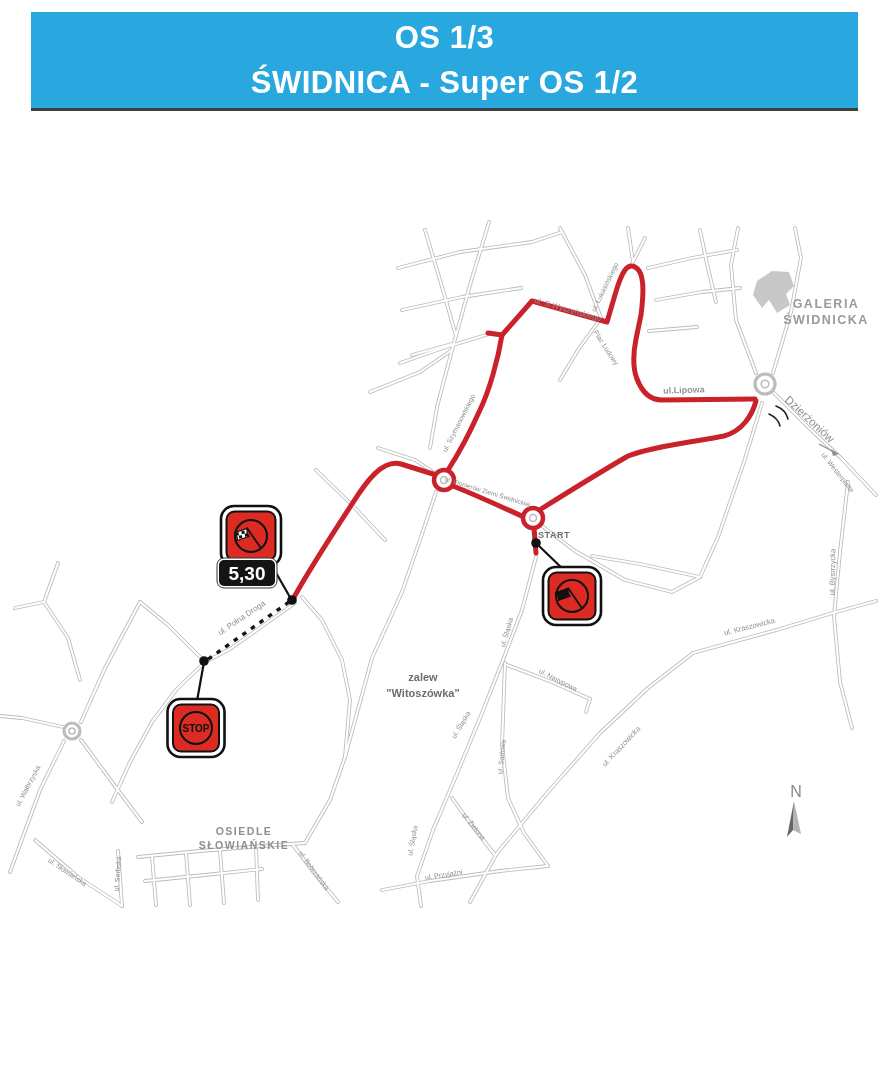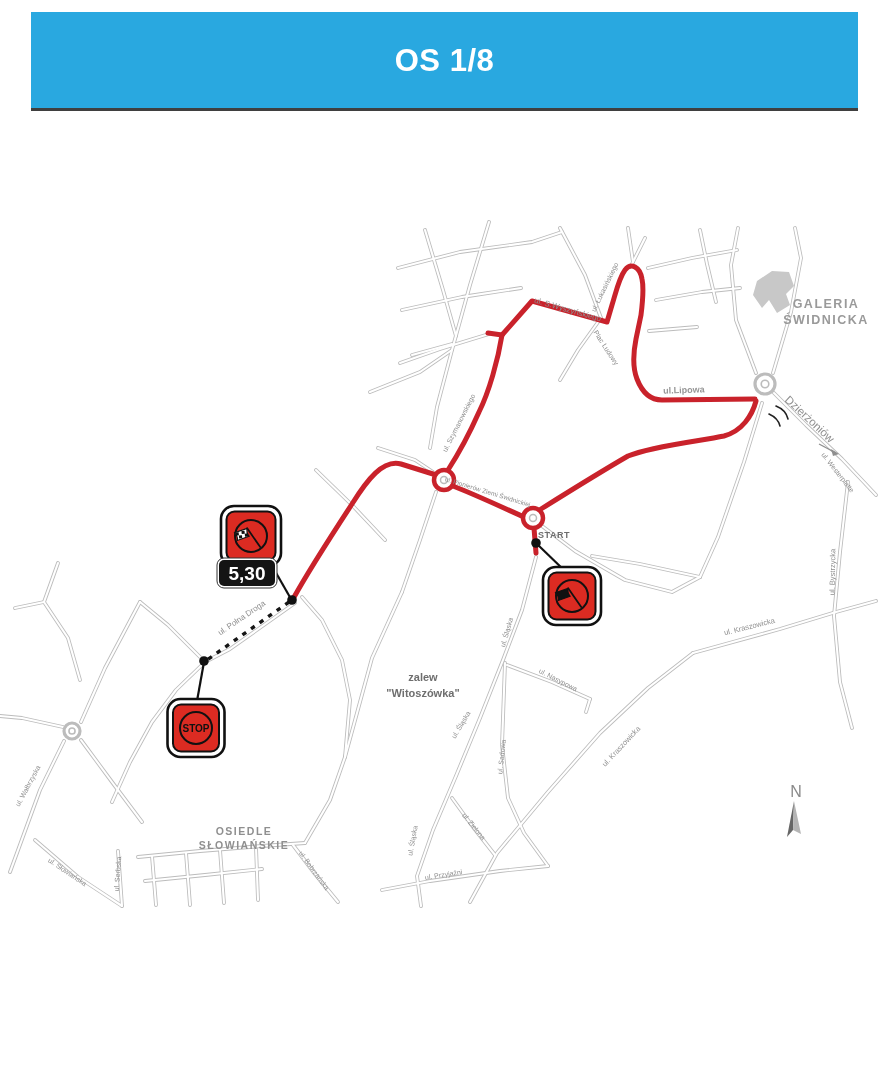--- a/index.html
+++ b/index.html
@@ -13,21 +13,22 @@
     display:flex;flex-direction:column;justify-content:center;align-items:center;
     color:#fff;font-weight:bold;font-size:31px;line-height:45px;letter-spacing:0.5px;
   }
   #map-svg{position:absolute;left:0;top:0;width:890px;height:1080px;}
   text{font-family:"Liberation Sans", sans-serif;}
 </style>
 </head>
 <body>
 
 <div class="banner" style="background: rgb(41, 168, 224); color: rgb(255, 255, 255);">
-  <div>OS 1/8</div>
+  <div>OS 1/3</div>
+  <div>ŚWIDNICA - Super OS 1/2</div>
 </div>
 
 <svg id="map-svg" viewBox="0 0 890 1080" xmlns="http://www.w3.org/2000/svg">
   <g id="layer-building">
       <path d="M757,281 L772,271 L789,272 L794,286 L786,294 L790,305 L777,313 L769,300 L762,308 L753,295 Z" fill="#c8c8c8"></path>
     </g>
   <g id="layer-roads-casing">
       <path d="M489,222 L470,285 L452,350 L437,407 L430,448" fill="none" stroke="#bcbcbc" stroke-width="3.8" stroke-linecap="round" stroke-linejoin="round"></path>
       <path d="M398,268 L460,252 L532,242 L562,232" fill="none" stroke="#bcbcbc" stroke-width="3.8" stroke-linecap="round" stroke-linejoin="round"></path>
       <path d="M402,310 L462,297 L521,288" fill="none" stroke="#bcbcbc" stroke-width="3.8" stroke-linecap="round" stroke-linejoin="round"></path>

